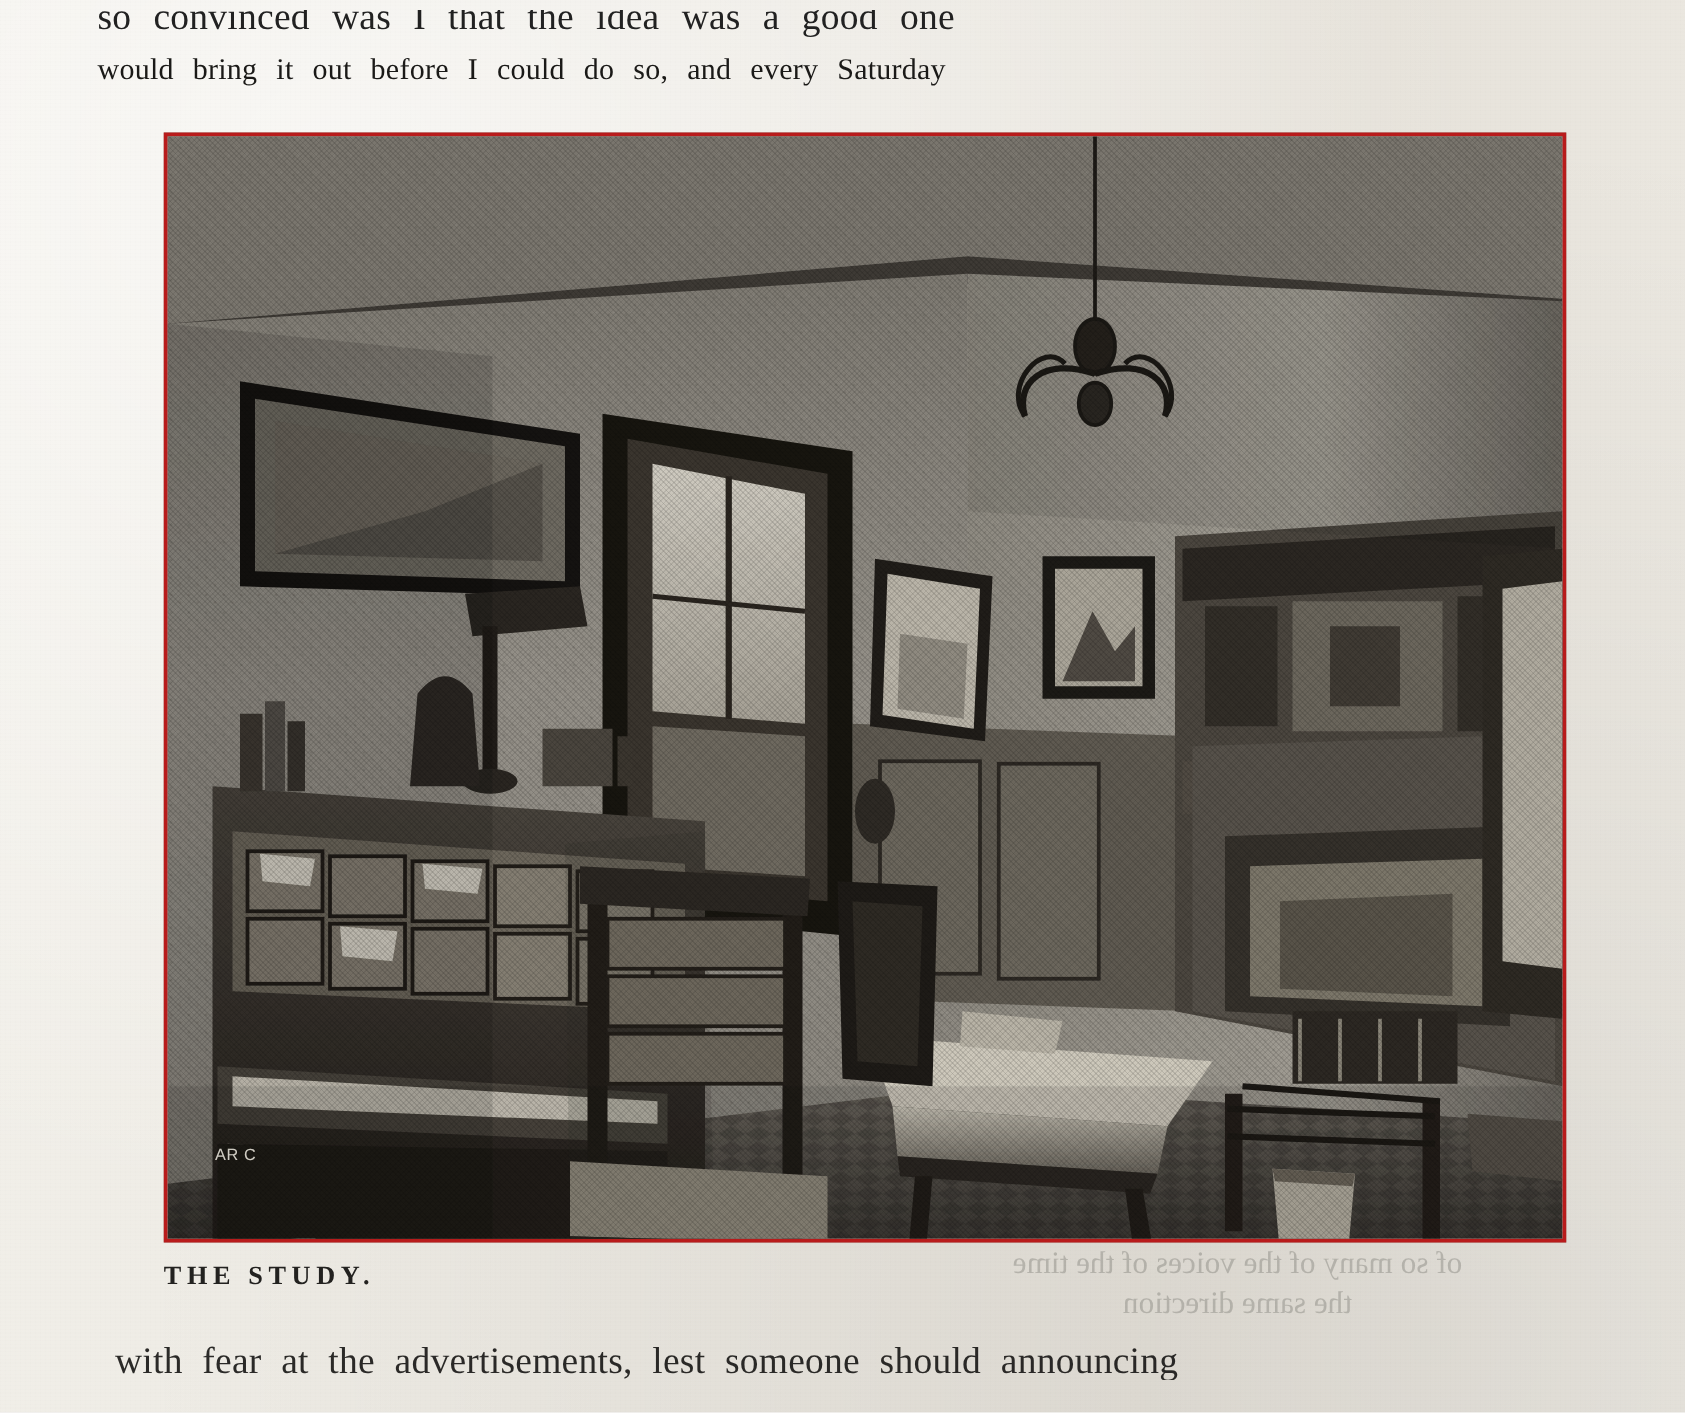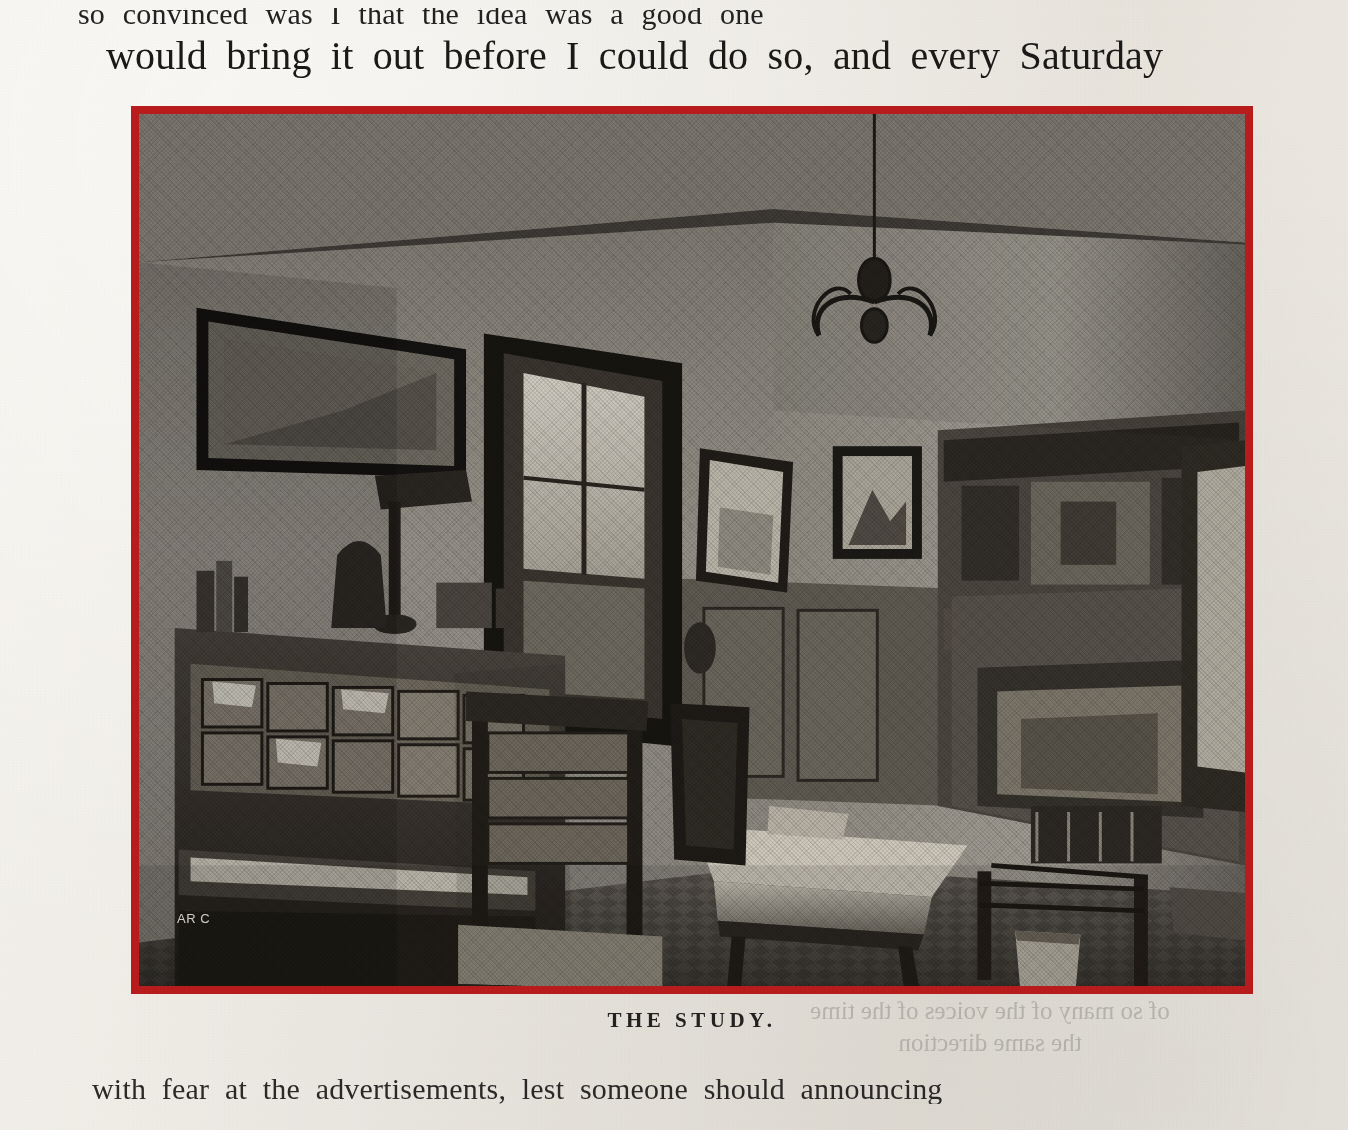--- a/index.html
+++ b/index.html
@@ -52,24 +52,23 @@
   }
   .top-text .line-1 {
     font-size: 30px;
     line-height: 40px;
     word-spacing: 10px;
     color: #222;
     
     clip-path: inset(14px 0 0 0);
   }
   .top-text .line-2 {
-    font-size: 40px;
+    font-size: 24px;
     line-height: 44px;
     word-spacing: 9px;
-    margin-left: 28px;
   }
   .bottom-text {
     left: 92px;
     top: 1068px;
     width: 1220px;
   }
   .bottom-text .line-1 {
     font-size: 30px;
     line-height: 40px;
     word-spacing: 5px;
@@ -101,41 +100,41 @@
   .figure {
     position: absolute;
     left: 131px;
     top: 106px;
     width: 1122px;
     height: 888px;
   }
   .figure-frame {
     position: absolute;
     inset: 0;
-    border: 8px solid #b91c1c;
+    border: 3px solid #b91c1c;
     box-sizing: border-box;
     background: #9a968e;
     overflow: hidden;
   }
   .halftone {
     position: absolute;
     inset: 0;
     opacity: 0.5;
     background-image:
       repeating-linear-gradient(45deg, rgba(0,0,0,0.22) 0px, rgba(0,0,0,0.22) 1px, rgba(255,255,255,0) 1px, rgba(255,255,255,0) 3px),
       repeating-linear-gradient(-45deg, rgba(0,0,0,0.16) 0px, rgba(0,0,0,0.16) 1px, rgba(255,255,255,0) 1px, rgba(255,255,255,0) 3px);
     pointer-events: none;
     mix-blend-mode: multiply;
   }
   .figure-caption {
     position: absolute;
     left: 0;
     right: 0;
     top: 902px;
-    text-align: center;
+    text-align: left;
     font-size: 21px;
     letter-spacing: 4.5px;
     font-weight: 700;
     color: #232220;
     font-family: "Liberation Serif", serif;
   }
   .artist-mark {
     position: absolute;
     left: 38px;
     bottom: 22px;

